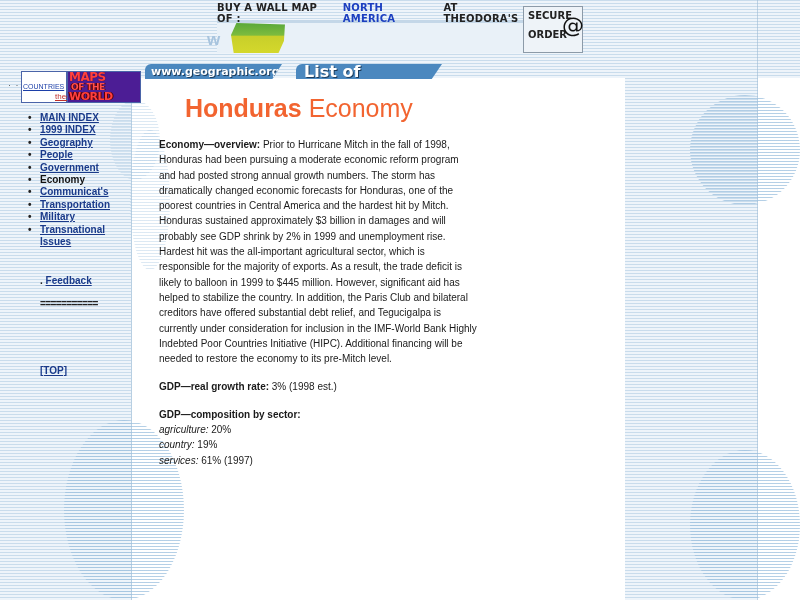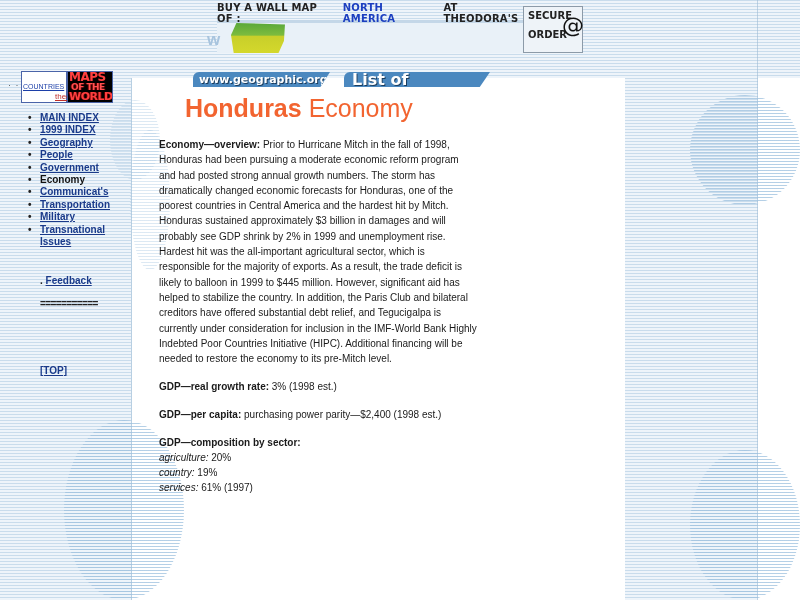--- a/index.html
+++ b/index.html
@@ -41,33 +41,33 @@
     clip-path: polygon(10% 0, 100% 5%, 98% 60%, 88% 100%, 5% 100%, 0 40%);
   }
   .wm-w { position: absolute; left: 207px; top: 30px; font-size: 17px; font-weight: bold; color: #a8c4de; }
   .secure { position: absolute; left: 523px; top: 6px; width: 58px; height: 45px; border: 1px solid #8c9aa8; background: #eef3f8;
     font-family: "DejaVu Sans", sans-serif; font-size: 10px; font-weight: bold; color: #222; }
   .secure .l1 { position: absolute; left: 4px; top: 3px; }
   .secure .l2 { position: absolute; left: 4px; top: 22px; }
   .secure .at { position: absolute; left: 38px; top: 6px; font-size: 22px; font-weight: normal; color: #111; }
 
   
-  .tab { position: absolute; top: 72px; height: 15px; background: #4b88bf; color: #fff;
+  .tab { position: absolute; top: 64px; height: 15px; background: #4b88bf; color: #fff;
     font-family: "DejaVu Sans", sans-serif; font-size: 11px; font-weight: bold; line-height: 15px;
-    border-top-left-radius: 6px; text-shadow: 1px 1px 0 #1c3c5c; padding-left: 6px; box-sizing: border-box; margin-left: 48px; }
+    border-top-left-radius: 6px; text-shadow: 1px 1px 0 #1c3c5c; padding-left: 6px; box-sizing: border-box; }
   .tab1 { left: 145px; width: 137px; clip-path: polygon(0 0, 100% 0, 93% 100%, 0 100%); }
   .tab2 { left: 296px; width: 146px; padding-left: 8px; font-size: 16px; clip-path: polygon(0 0, 100% 0, 93% 100%, 0 100%); }
 
   
   .dots { position: absolute; left: 8px; top: 80px; font-size: 9px; color: #555; letter-spacing: 1px; }
   .logo1 { position: absolute; left: 21px; top: 71px; width: 44px; height: 30px; background: #fff; border: 1px solid #4a64a8; }
   .logo1 .a { position: absolute; left: 2px; top: 0px; font-family: "DejaVu Sans", sans-serif; font-size: 9px; font-weight: bold; color: #111; letter-spacing: .3px; padding-left: 48px; }
   .logo1 .b { position: absolute; left: 1px; top: 11px; font-size: 7px; color: #1c3fa8; text-decoration: underline; }
   .logo1 .c { position: absolute; left: 1px; top: 20px; font-size: 8px; color: #c0302a; text-decoration: underline; padding-left: 32px; }
-  .logo2 { position: absolute; left: 67px; top: 71px; width: 44px; height: 30px; background: #000000; border: 1px solid #4a64a8; overflow: hidden; }
+  .logo2 { position: absolute; left: 67px; top: 71px; width: 44px; height: 30px; background: #4c1d95; border: 1px solid #4a64a8; overflow: hidden; padding-left: 28px; }
   .logo2 span { position: absolute; left: 1px; font-family: "DejaVu Sans", sans-serif; font-weight: bold; color: #fff; text-shadow: 1px 0 0 #5a0000, -1px 0 0 #5a0000; letter-spacing: -.5px; }
   .logo2 .m1 { top: -2px; font-size: 12px; color: #ff4040; text-shadow: 0 0 1px #400; }
   .logo2 .m2 { top: 10px; font-size: 9px; left: 3px; color: #ff5050; }
   .logo2 .m3 { top: 18px; font-size: 11px; color: #ff4040; }
 
   
   .nav { position: absolute; left: 25px; top: 112px; margin: 0; padding: 0; list-style: none; }
   .nav li { position: relative; padding-left: 15px; font-size: 10px; font-weight: bold; line-height: 12.4px; width: 95px; }
   .nav li::before { content: "•"; position: absolute; left: 3px; top: 0; color: #222; font-size: 10px; }
   .nav a { color: #1a3a8a; text-decoration: underline; }
@@ -151,19 +151,18 @@
   <a>Feedback</a>
 </div>
 <div class="sep">===========</div>
 <a class="top-link">[TOP]</a>
 
 <div class="title"><b>Honduras</b><span> Economy</span></div>
 
 <div class="content">
   <p><b>Economy—overview:</b><span> Prior to Hurricane Mitch in the fall of 1998, Honduras had been pursuing a moderate economic reform program and had posted strong annual growth numbers. The storm has dramatically changed economic forecasts for Honduras, one of the poorest countries in Central America and the hardest hit by Mitch. Honduras sustained approximately $3 billion in damages and will probably see GDP shrink by 2% in 1999 and unemployment rise. Hardest hit was the all-important agricultural sector, which is responsible for the majority of exports. As a result, the trade deficit is likely to balloon in 1999 to $445 million. However, significant aid has helped to stabilize the country. In addition, the Paris Club and bilateral creditors have offered substantial debt relief, and Tegucigalpa is currently under consideration for inclusion in the IMF-World Bank Highly Indebted Poor Countries Initiative (HIPC). Additional financing will be needed to restore the economy to its pre-Mitch level.</span></p>
   <p><b>GDP—real growth rate:</b><span> 3% (1998 est.)</span></p>
-  <p><b>GDP—per capita:</b><span> purchasing power parity—$2,400 (1998 est.)</span></p>
   <p><b>GDP—composition by sector:</b><br>
     <i>agriculture:</i><span> 20%</span><br>
     <i>country:</i><span> 19%</span><br>
     <i>services:</i><span> 61% (1997)</span>
   </p>
 </div>
 
 </body></html>

